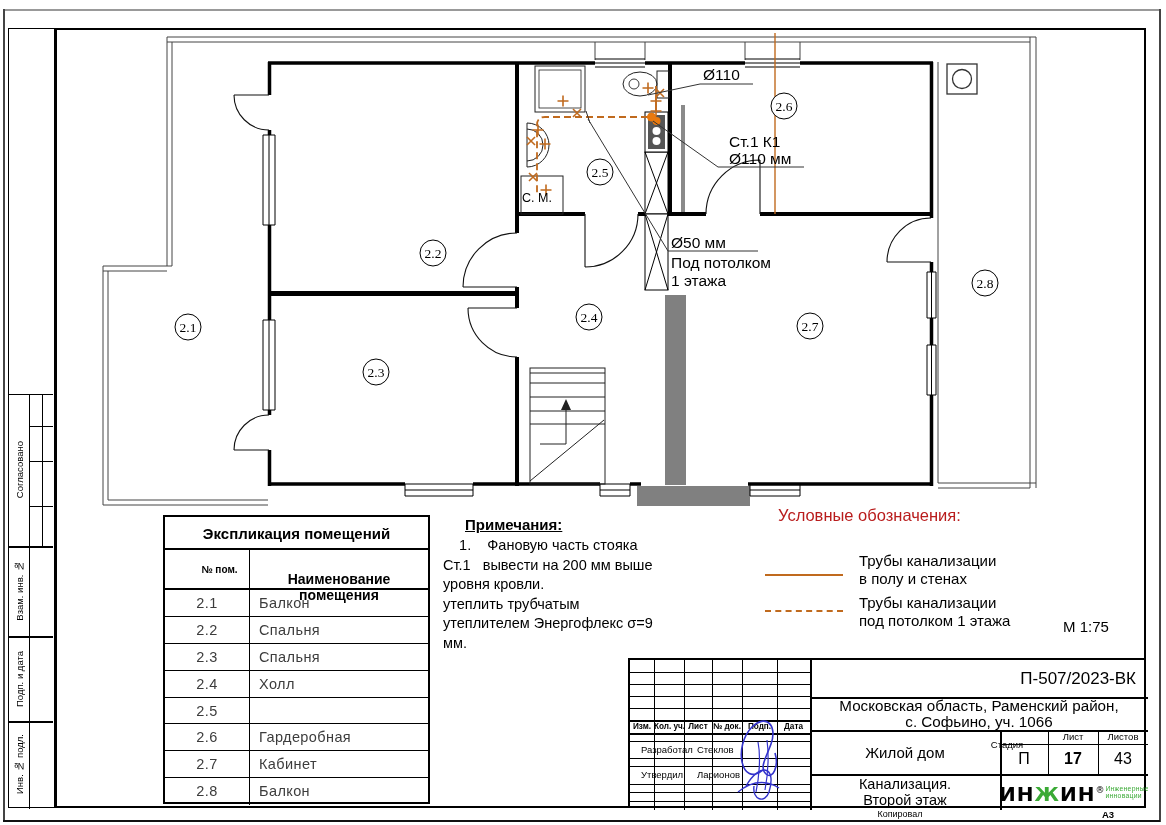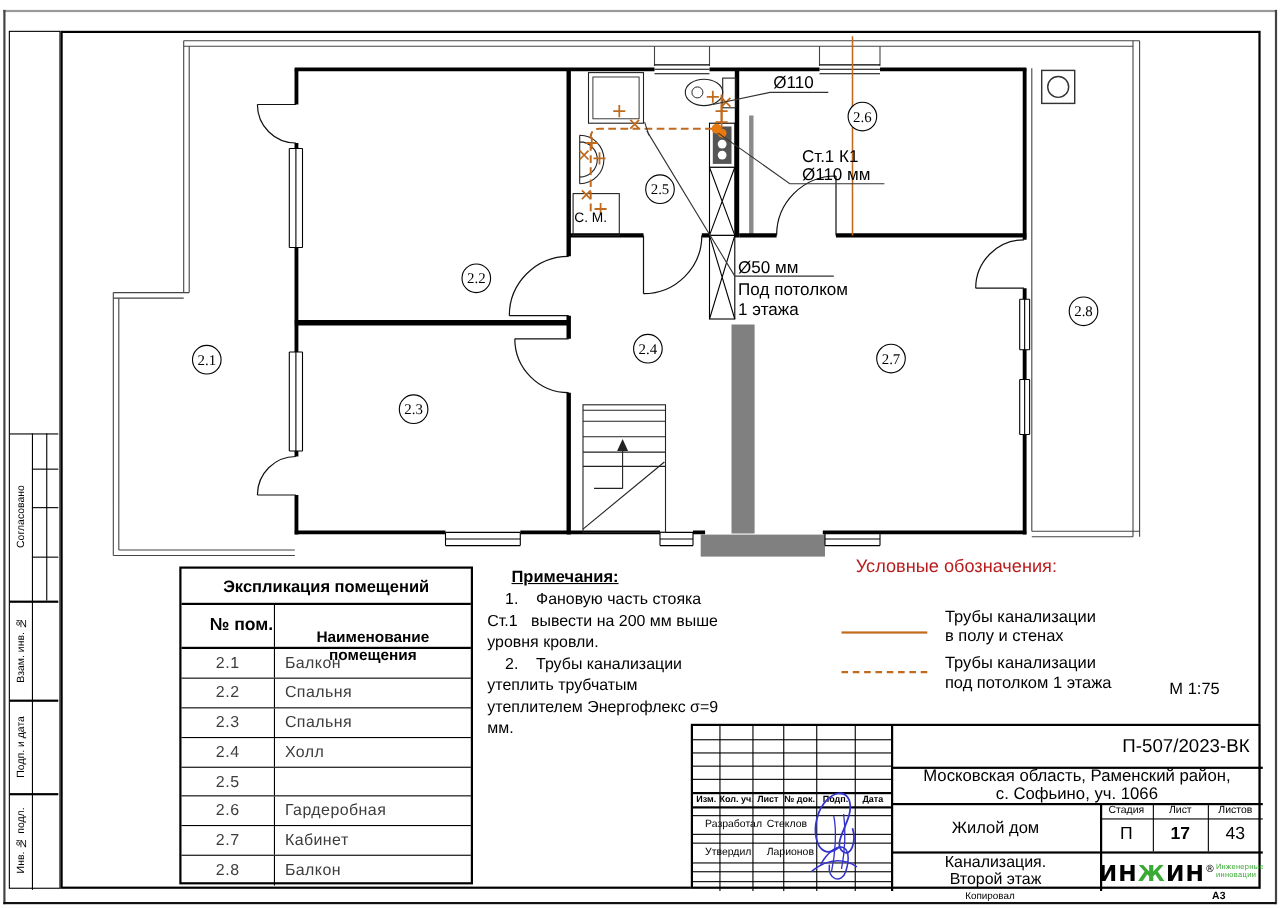--- a/index.html
+++ b/index.html
@@ -20,21 +20,21 @@
   #outer-bottom{left:3px;top:820px;width:1157px;border-top:2.5px solid #111;}
   #frame{left:55px;top:28px;width:1091px;height:780px;border:2.5px solid #000;}
   
   #sidestrip{left:8px;top:28px;width:47px;height:780px;border:1.5px solid #000;}
   .vcell{position:absolute;display:flex;align-items:center;justify-content:center;}
   .vtext{writing-mode:vertical-rl;transform:rotate(180deg);font-size:9.5px;white-space:nowrap;}
   
   #exp{left:163px;top:515px;width:267px;height:289px;border:2px solid #000;background:#fff;}
   #exp .title{height:33px;line-height:33px;text-align:center;font-weight:bold;font-size:15px;border-bottom:2px solid #000;}
   #exp .hdr{display:flex;height:40px;border-bottom:2px solid #000;}
-  #exp .hdr .c1{width:85px;border-right:1.5px solid #000;display:flex;align-items:center;justify-content:center;font-weight:bold;font-size:16px;padding-left:25px;}
+  #exp .hdr .c1{width:85px;border-right:1.5px solid #000;display:flex;align-items:center;justify-content:center;font-weight:bold;font-size:10px;padding-left:25px;}
   #exp .hdr .c2{flex:1;display:flex;align-items:center;justify-content:center;font-weight:bold;font-size:14px;text-align:center;white-space:pre-line;line-height:16px;margin-top:36px;}
   #exp .row{display:flex;height:26.9px;border-bottom:1.4px solid #000;color:#3c3c3c;}
   #exp .row:last-child{border-bottom:none;}
   #exp .row .c1{width:85px;border-right:1.5px solid #000;text-align:center;line-height:26px;font-size:14.5px;letter-spacing:.5px;}
   #exp .row .c2{flex:1;padding-left:9px;line-height:26px;font-size:14.5px;letter-spacing:.4px;}
   
   #notes{left:443px;top:516px;width:215px;}
   #notes .ntitle{font-weight:bold;font-size:15px;text-decoration:underline;margin-left:22px;margin-bottom:3px;}
   #notes .nline{font-size:14.5px;line-height:19.5px;white-space:pre;}
   
@@ -286,21 +286,20 @@
         <div class="c1">2.8</div>
         <div class="c2">Балкон</div>
       </div>
   </div>
 
   <div class="abs" id="notes">
     <div class="ntitle">Примечания:</div>
     <div class="nline">    1.    Фановую часть стояка</div>
     <div class="nline">Ст.1   вывести на 200 мм выше</div>
     <div class="nline">уровня кровли.</div>
-    <div class="nline">    2.    Трубы канализации</div>
     <div class="nline">утеплить трубчатым</div>
     <div class="nline">утеплителем Энергофлекс σ=9</div>
     <div class="nline">мм.</div>
   </div>
 
   <div class="abs" id="legend-title">Условные обозначения:</div>
   <div class="leg-row" id="leg1">
     <div class="leg-sample"></div>
     <div class="leg-label">
       <div>Трубы канализации</div>
@@ -357,21 +356,21 @@
     <div class="vl" style="left:370px;top:70px;height:80px;border-left-width:2px;"></div>
     <div class="vl" style="left:418px;top:70px;height:44px;"></div>
     <div class="vl" style="left:468px;top:70px;height:44px;"></div>
 
     <div class="cell" id="doc-number">П-507/2023-ВК</div>
     <div class="cell" id="address">
       <div>Московская область, Раменский район,</div>
       <div>с. Софьино, уч. 1066</div>
     </div>
     <div class="cell" id="object-name">Жилой дом</div>
-    <div class="st-hdr" style="left:370px;width:48px;">Стадия</div>
+    <div class="st-hdr" style="left:353px;width:48px;margin-top:8px;">Стадия</div>
     <div class="st-hdr" style="left:418px;width:50px;">Лист</div>
     <div class="st-hdr" style="left:468px;width:50px;">Листов</div>
     <div class="st-val" style="left:370px;width:48px;">П</div>
     <div class="st-val" style="left:418px;width:50px;font-weight:bold;">17</div>
     <div class="st-val" style="left:468px;width:50px;">43</div>
     <div class="cell" id="dwg-title">
       <div>Канализация.</div>
       <div>Второй этаж</div>
     </div>
     <div class="cell" id="logo-cell">

